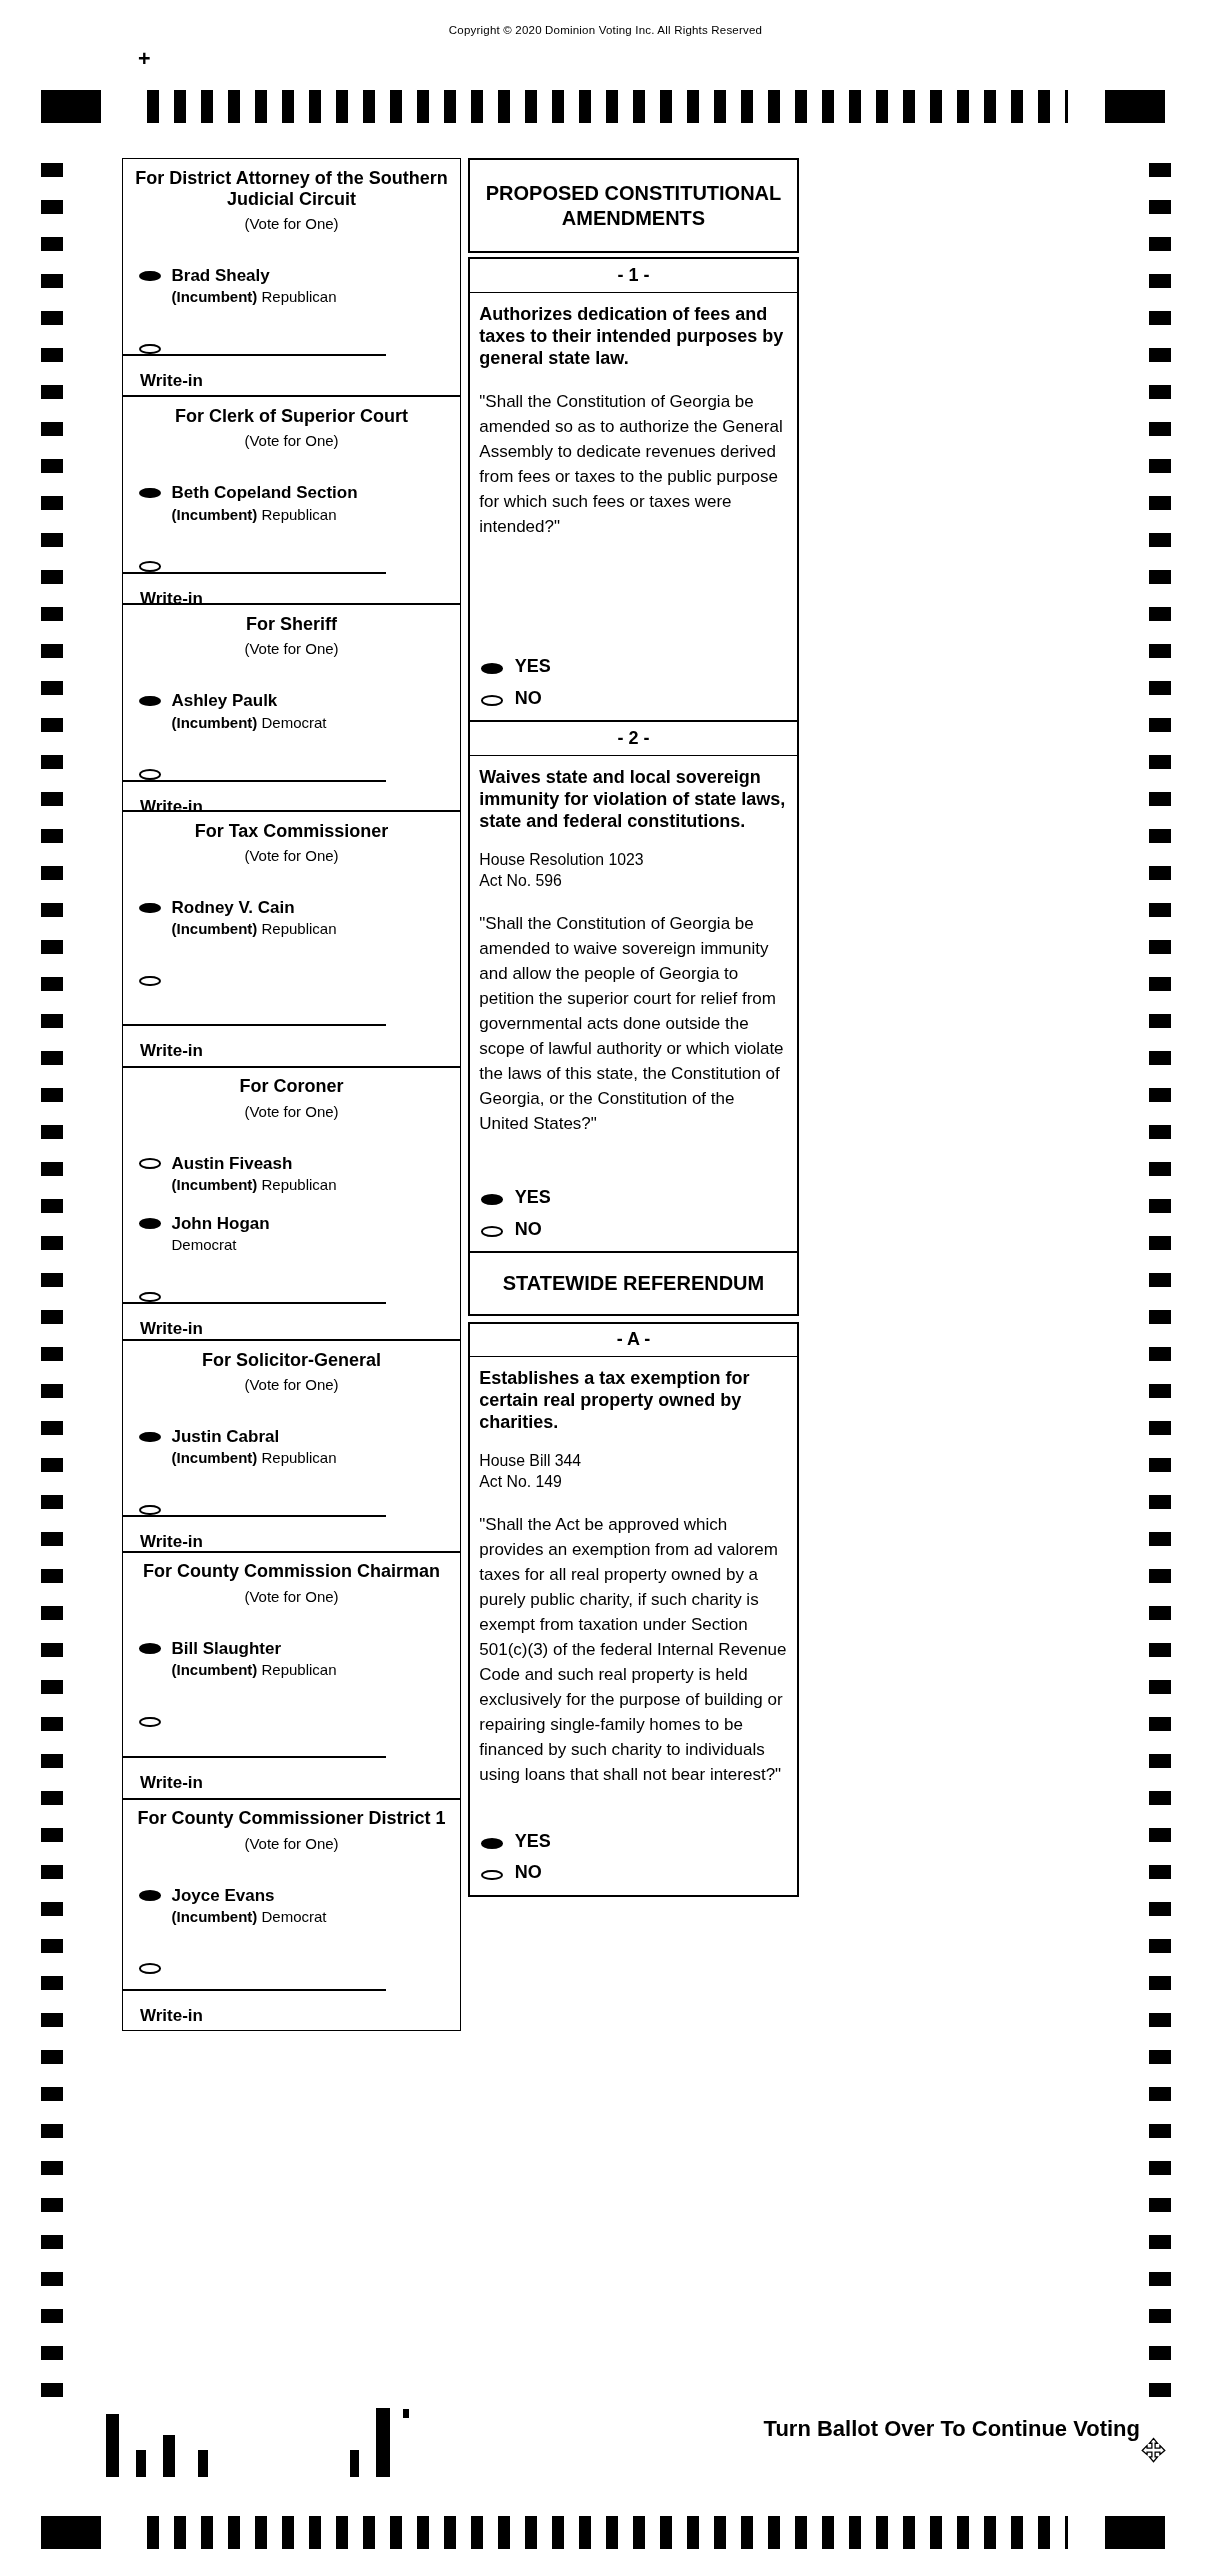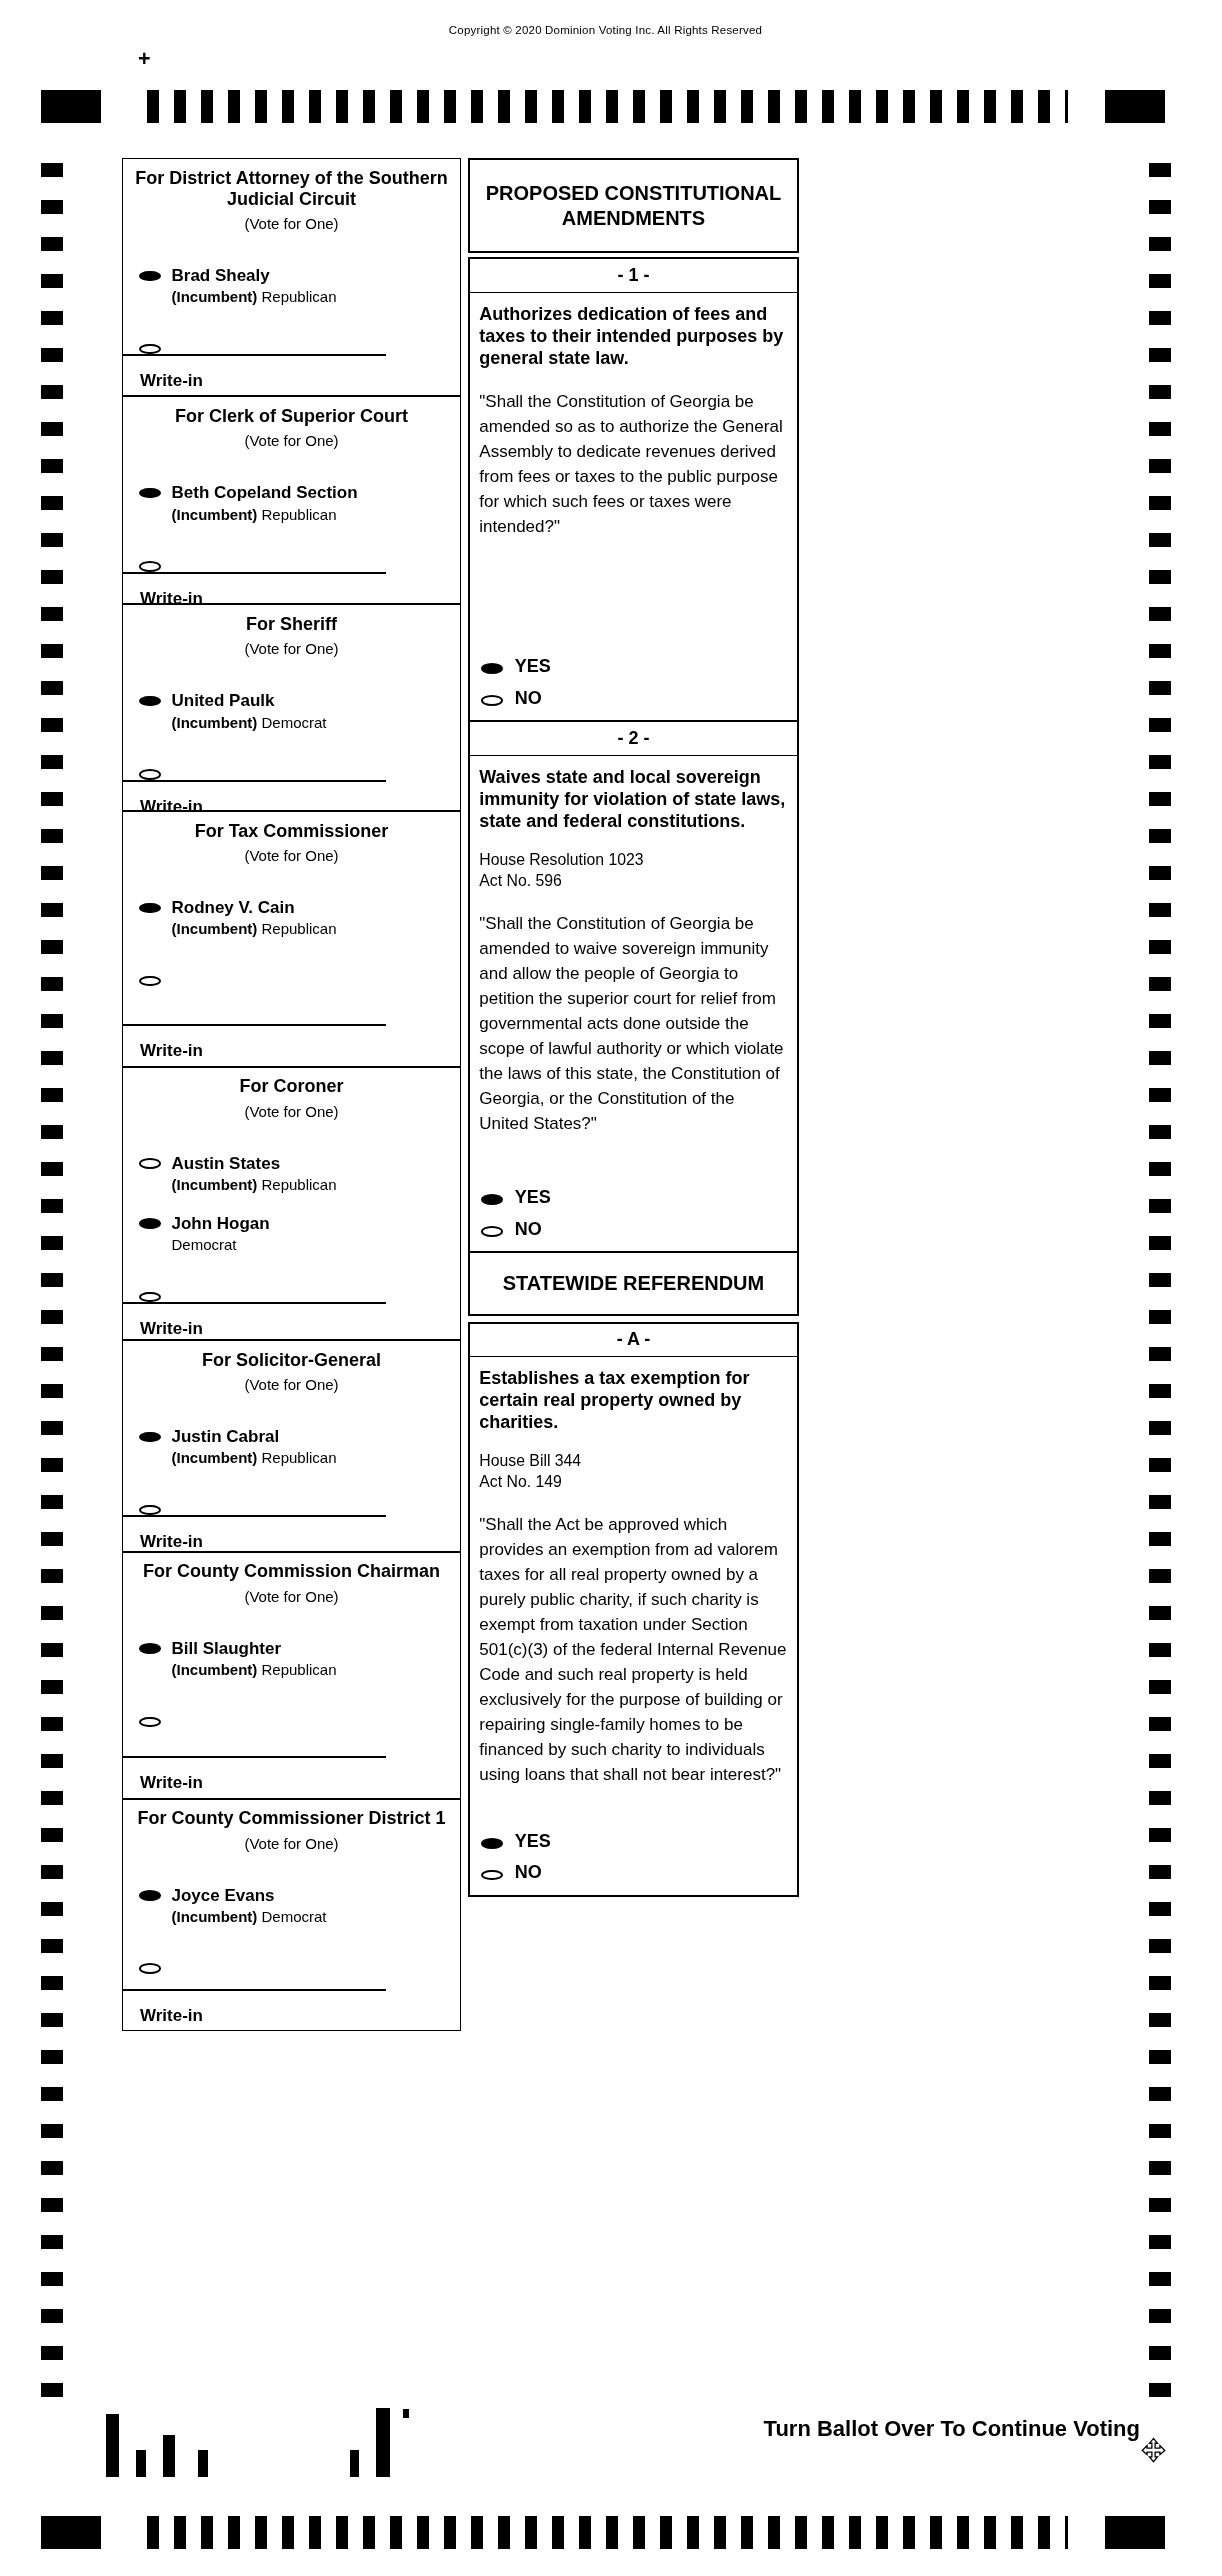--- a/index.html
+++ b/index.html
@@ -120,21 +120,21 @@
       <div class="wi-label">Write-in</div>
     </div>
   </section>
 
   <section class="contest" style="height:212px">
     <div class="contest-title">For Sheriff</div>
     <div class="vote-for">(Vote for One)</div>
     <div class="candidate first">
       <span class="oval filled"></span>
       <div>
-        <div class="cand-name">United Paulk</div>
+        <div class="cand-name">Ashley Paulk</div>
         <div class="cand-detail"><b>(Incumbent)</b> <span>Democrat</span></div>
       </div>
     </div>
     <div class="blank-row">
       <span class="oval"></span>
     </div>
     <div class="write-in">
       <div class="wi-line"></div>
       <div class="wi-label">Write-in</div>
     </div>
@@ -158,21 +158,21 @@
       <div class="wi-label">Write-in</div>
     </div>
   </section>
 
   <section class="contest" style="height:280px">
     <div class="contest-title">For Coroner</div>
     <div class="vote-for">(Vote for One)</div>
     <div class="candidate first">
       <span class="oval"></span>
       <div>
-        <div class="cand-name">Austin States</div>
+        <div class="cand-name">Austin Fiveash</div>
         <div class="cand-detail"><b>(Incumbent)</b> <span>Republican</span></div>
       </div>
     </div>
     <div class="candidate">
       <span class="oval filled"></span>
       <div>
         <div class="cand-name">John Hogan</div>
         <div class="cand-detail"><b></b> <span>Democrat</span></div>
       </div>
     </div>

